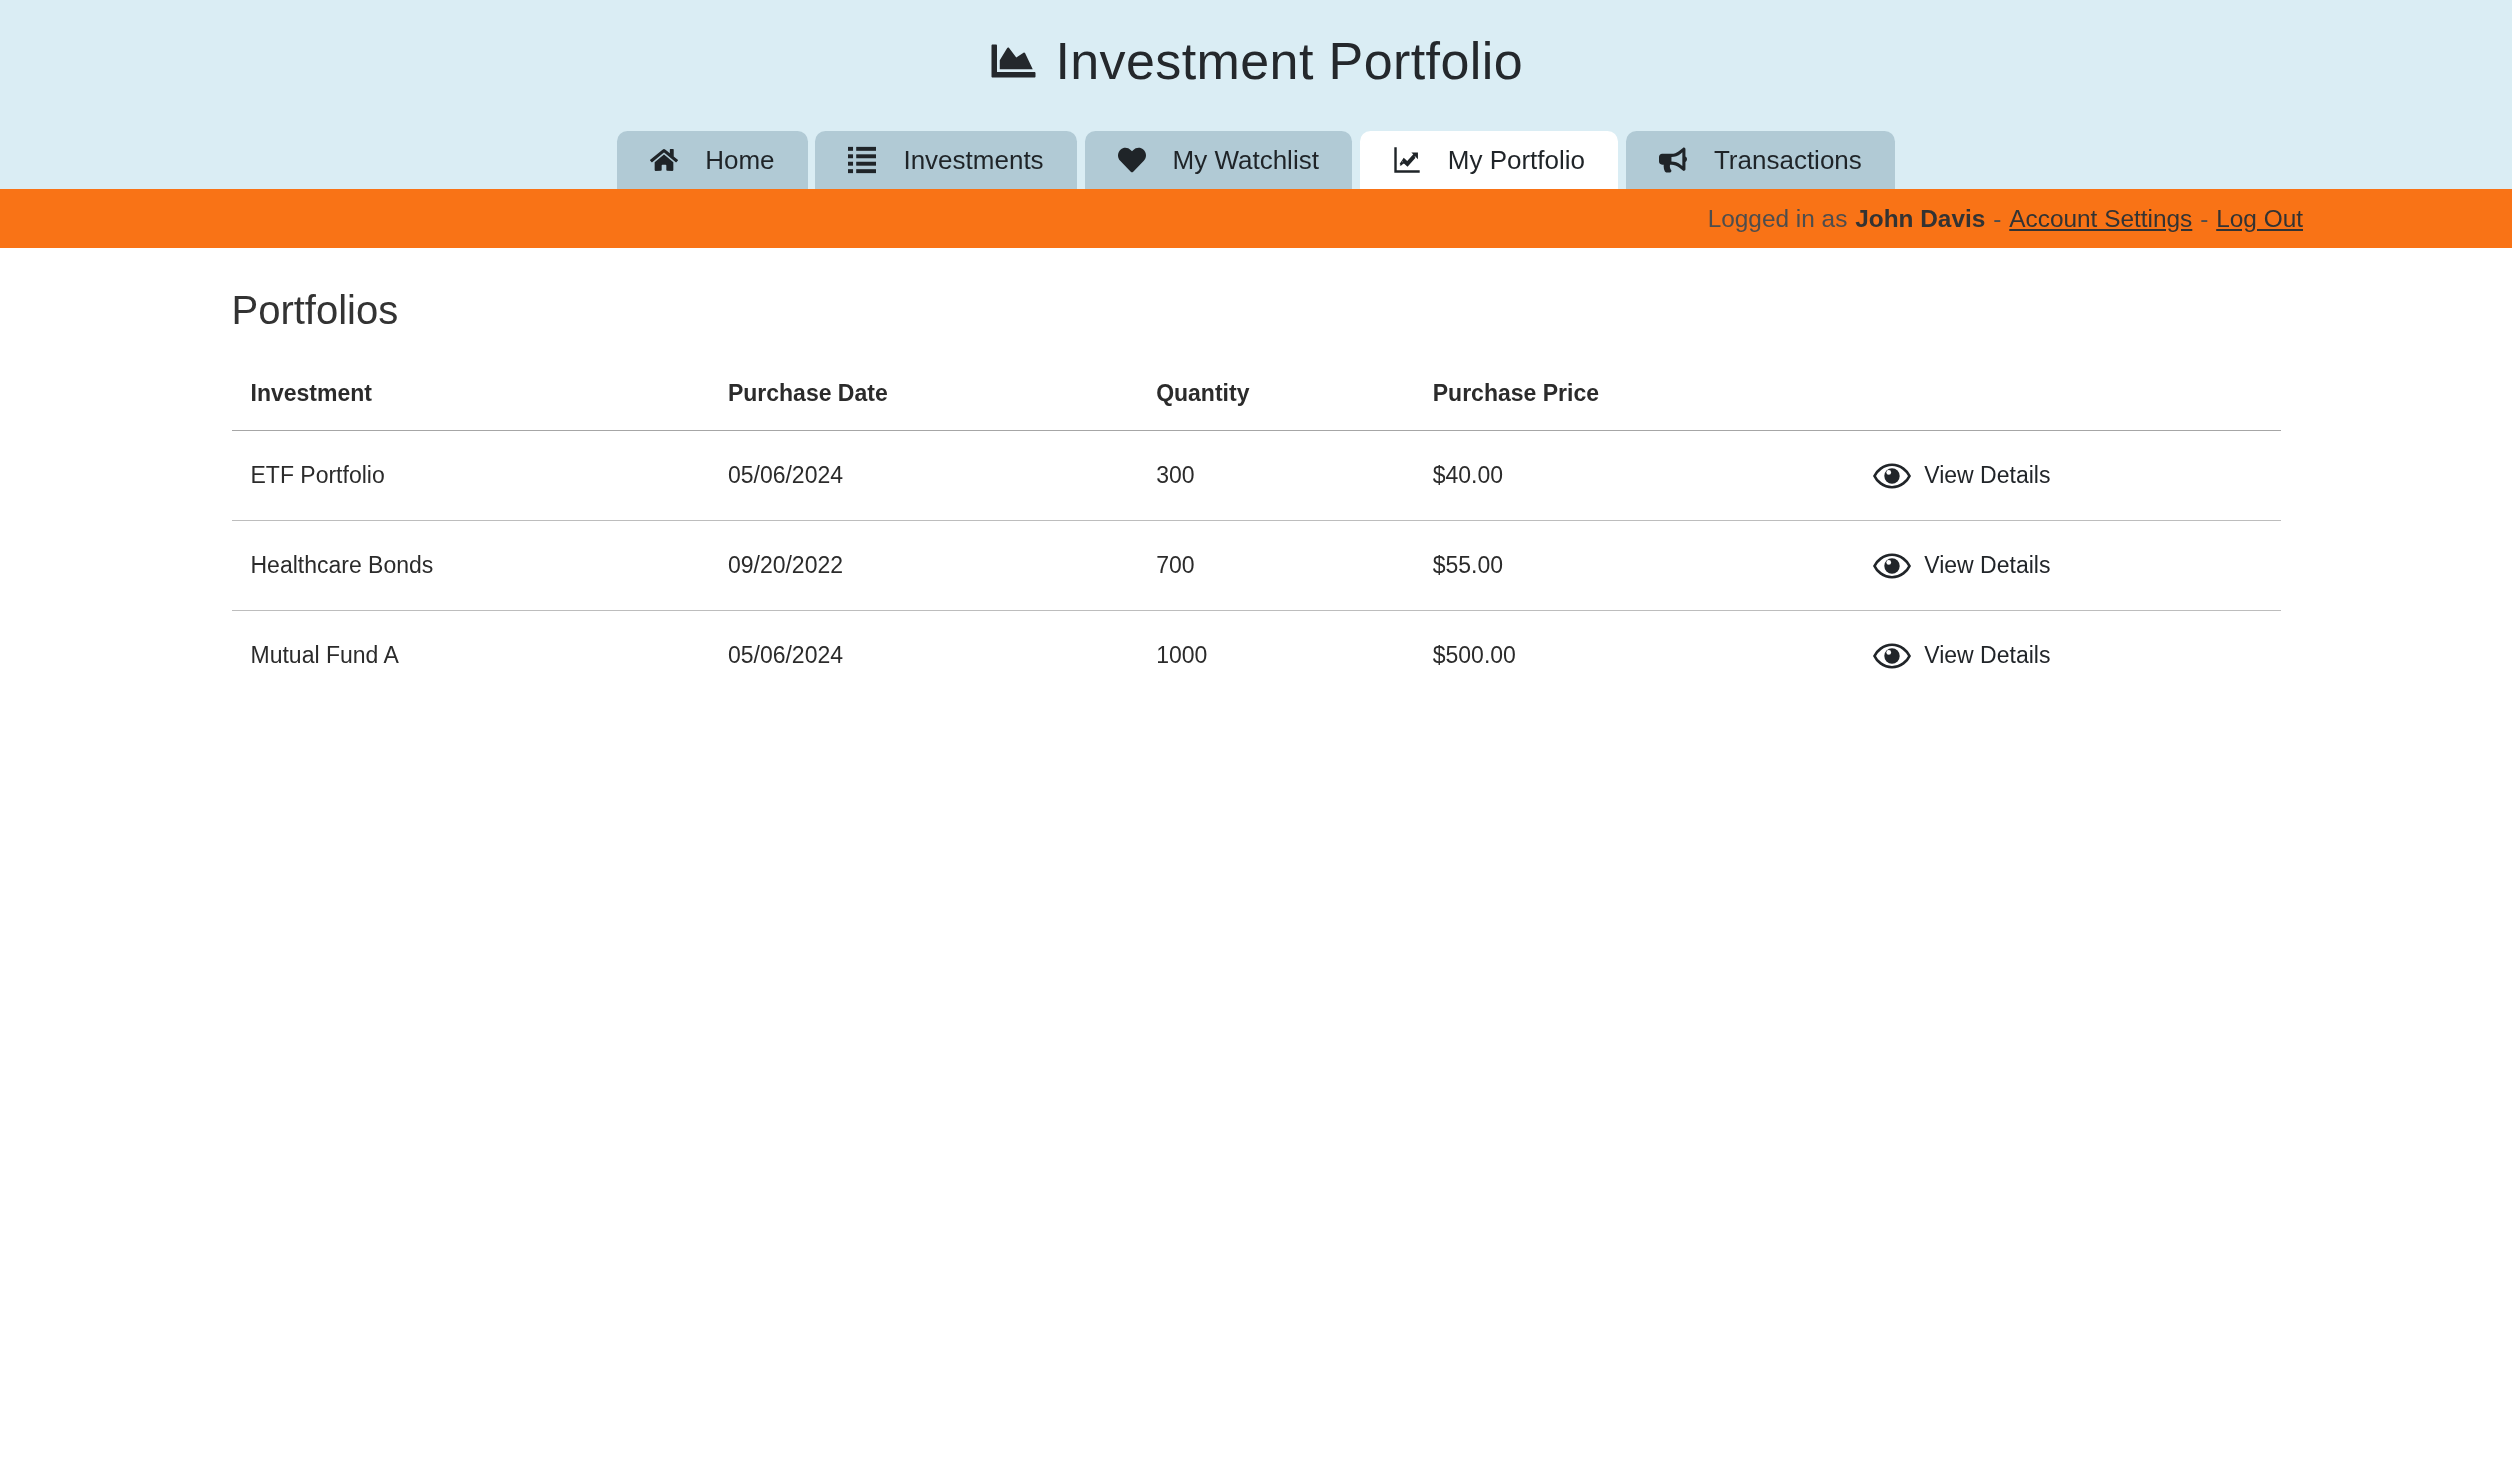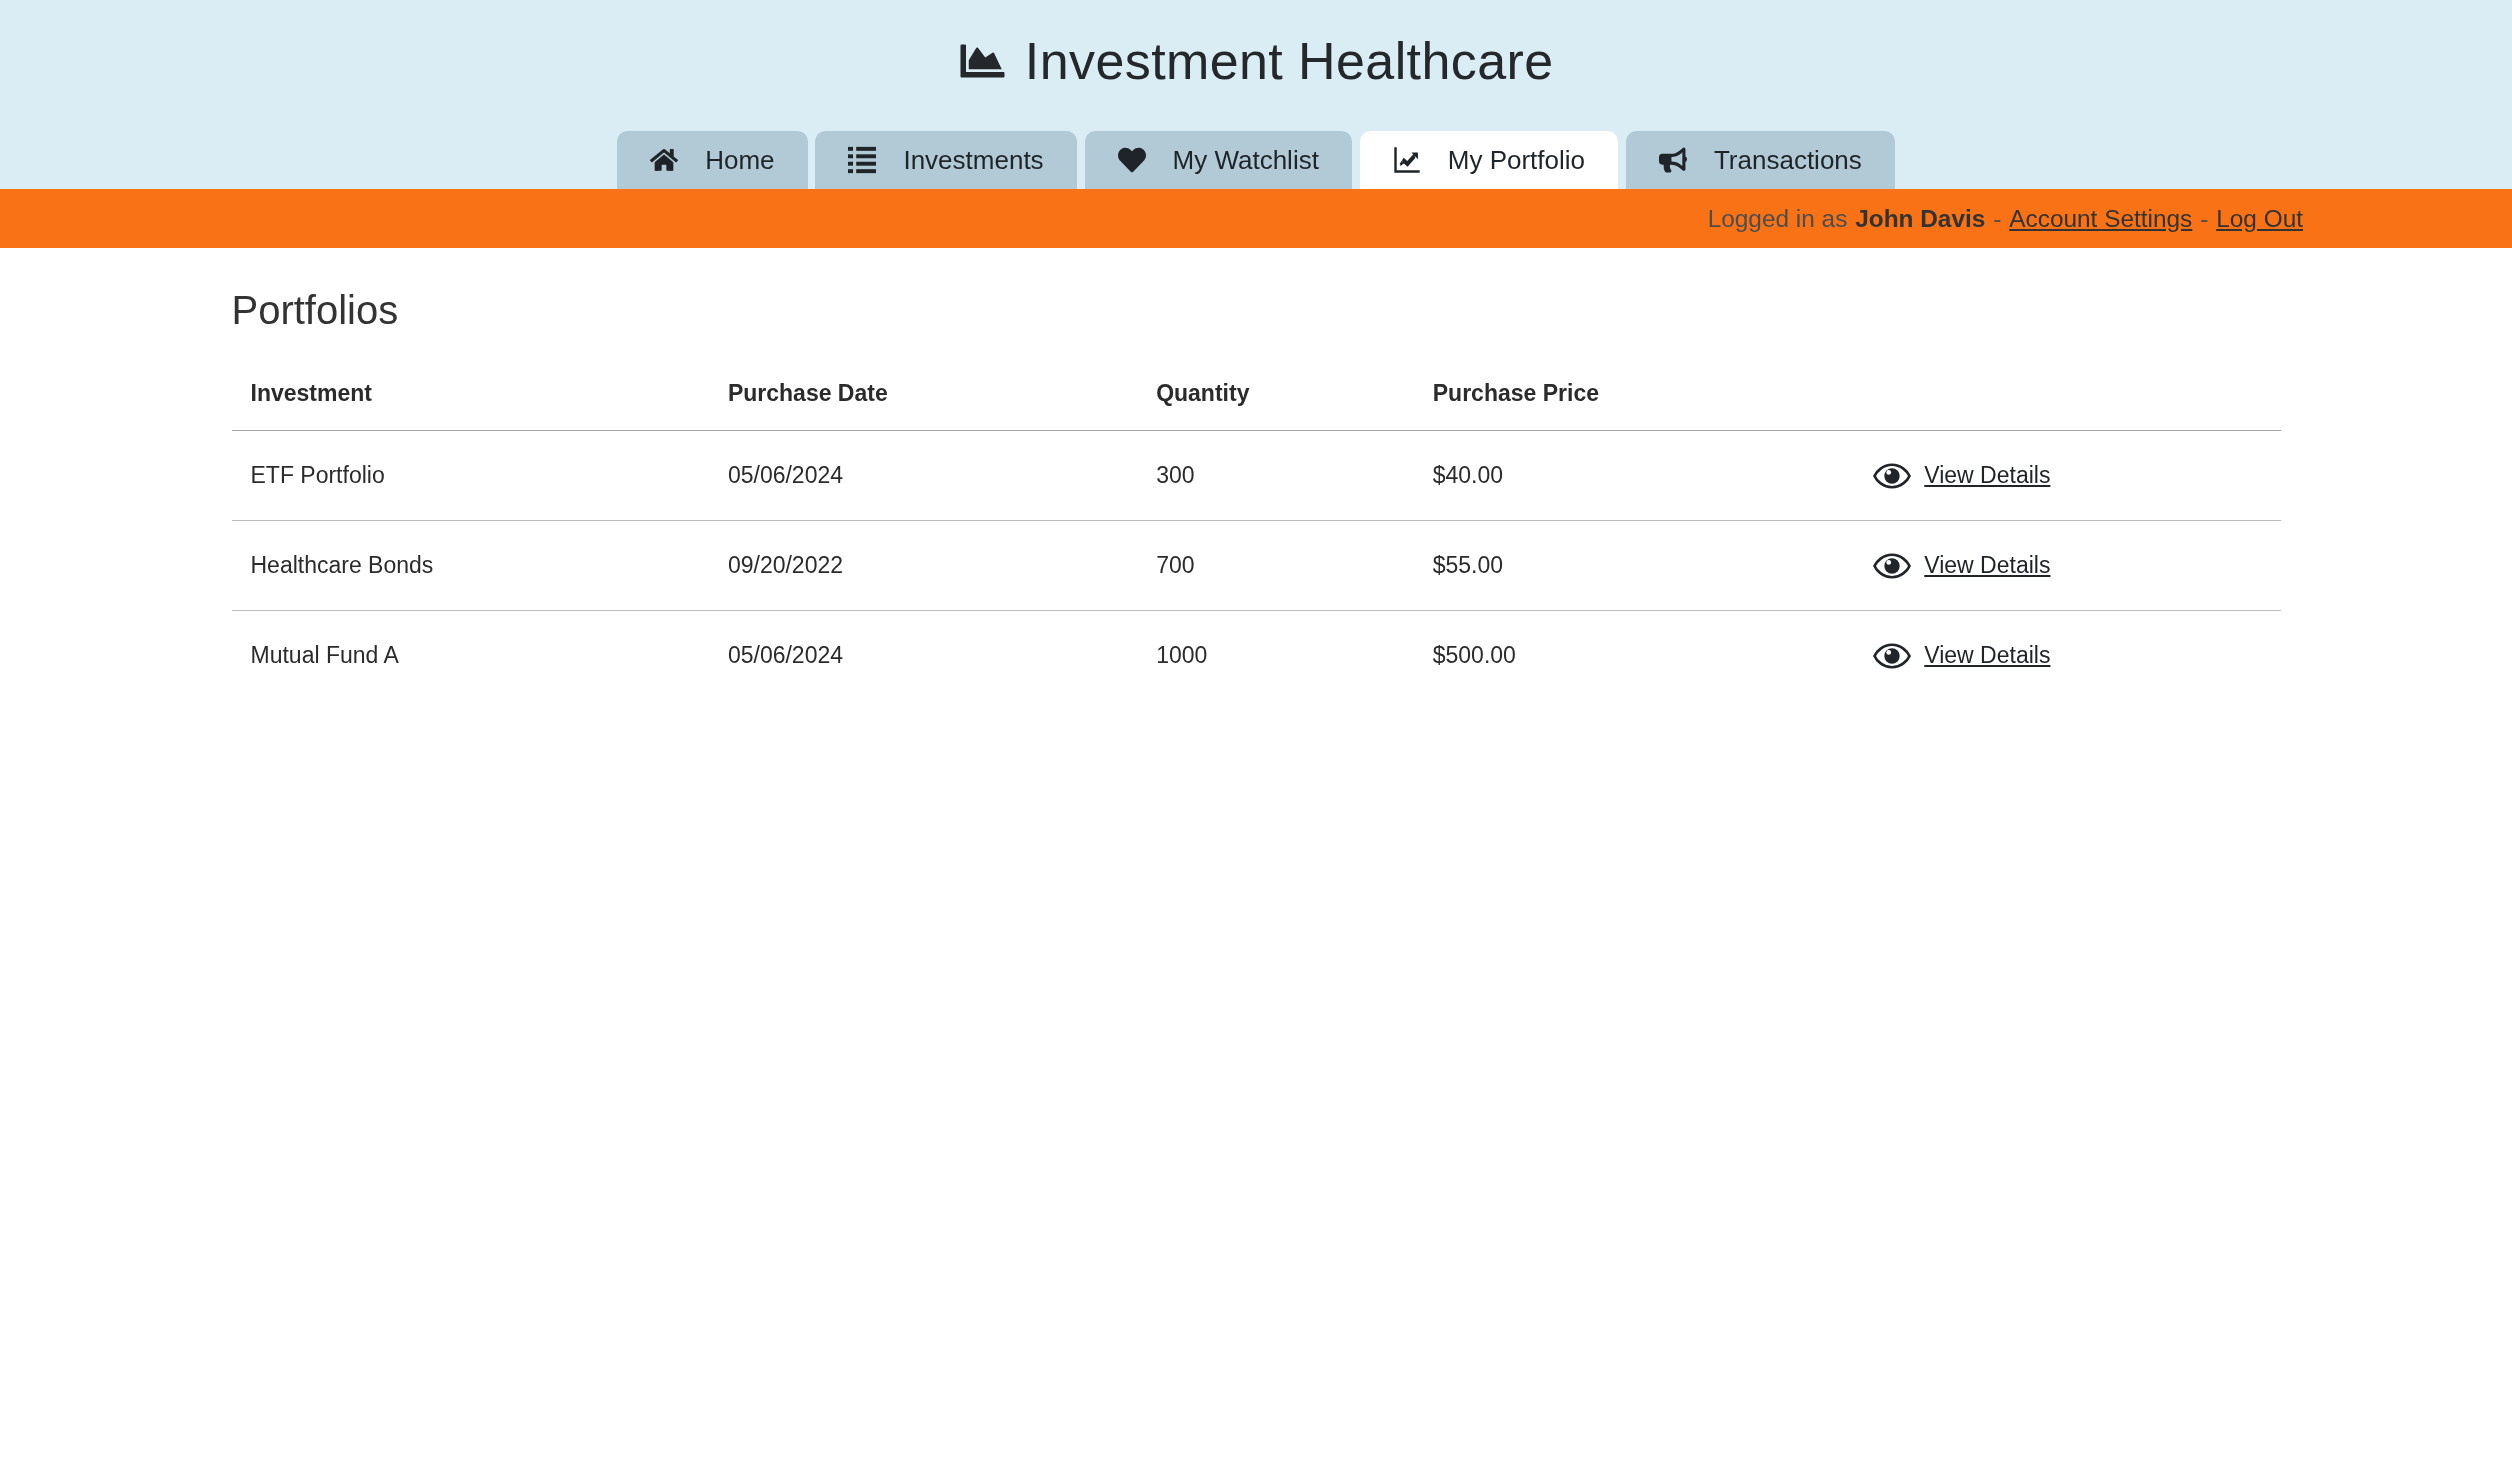--- a/index.html
+++ b/index.html
@@ -118,33 +118,32 @@
   .col-action     { width: 20.8%; }
 
   .view-cell {
     display: flex;
     align-items: center;
     gap: 13px;
   }
   .view-cell svg { width: 38px; height: 28px; flex: 0 0 auto; }
   a.view-link {
     color: #212529;
-    text-decoration: underline;
     cursor: pointer;
   }
 </style>
 </head>
 <body>
 
 <div class="header">
   <div class="title-row">
     <svg viewBox="0 0 512 512" aria-hidden="true">
       <path d="M500 384c6.6 0 12 5.4 12 12v40c0 6.6-5.4 12-12 12H12c-6.6 0-12-5.4-12-12V76c0-6.6 5.4-12 12-12h40c6.6 0 12 5.4 12 12v308h436zM372.7 159.5L288 216l-85.3-113.7c-5.1-6.8-15.5-6.3-19.9 1L96 248v104h384l-89.9-187.8c-3.2-6.5-11.4-8.7-17.4-4.7z"></path>
     </svg>
-    <span class="page-title">Investment Healthcare</span>
+    <span class="page-title">Investment Portfolio</span>
   </div>
 
   <div class="nav-tabs">
     <div class="tab">
       <svg viewBox="0 0 576 512" aria-hidden="true">
         <path d="M280.37 148.26L96 300.11V464a16 16 0 0 0 16 16l112.06-.29a16 16 0 0 0 15.92-16V368a16 16 0 0 1 16-16h64a16 16 0 0 1 16 16v95.64a16 16 0 0 0 16 16.05L464 480a16 16 0 0 0 16-16V300L295.67 148.26a12.19 12.19 0 0 0-15.3 0zM571.6 251.47L488 182.56V44.05a12 12 0 0 0-12-12h-56a12 12 0 0 0-12 12v72.61L318.47 43a48 48 0 0 0-61 0L4.34 251.47a12 12 0 0 0-1.6 16.9l25.5 31A12 12 0 0 0 45.15 301l235.22-193.74a12.19 12.19 0 0 1 15.3 0L530.9 301a12 12 0 0 0 16.9-1.6l25.5-31a12 12 0 0 0-1.7-16.93z"></path>
       </svg>
       <span>Home</span>
     </div>
 

